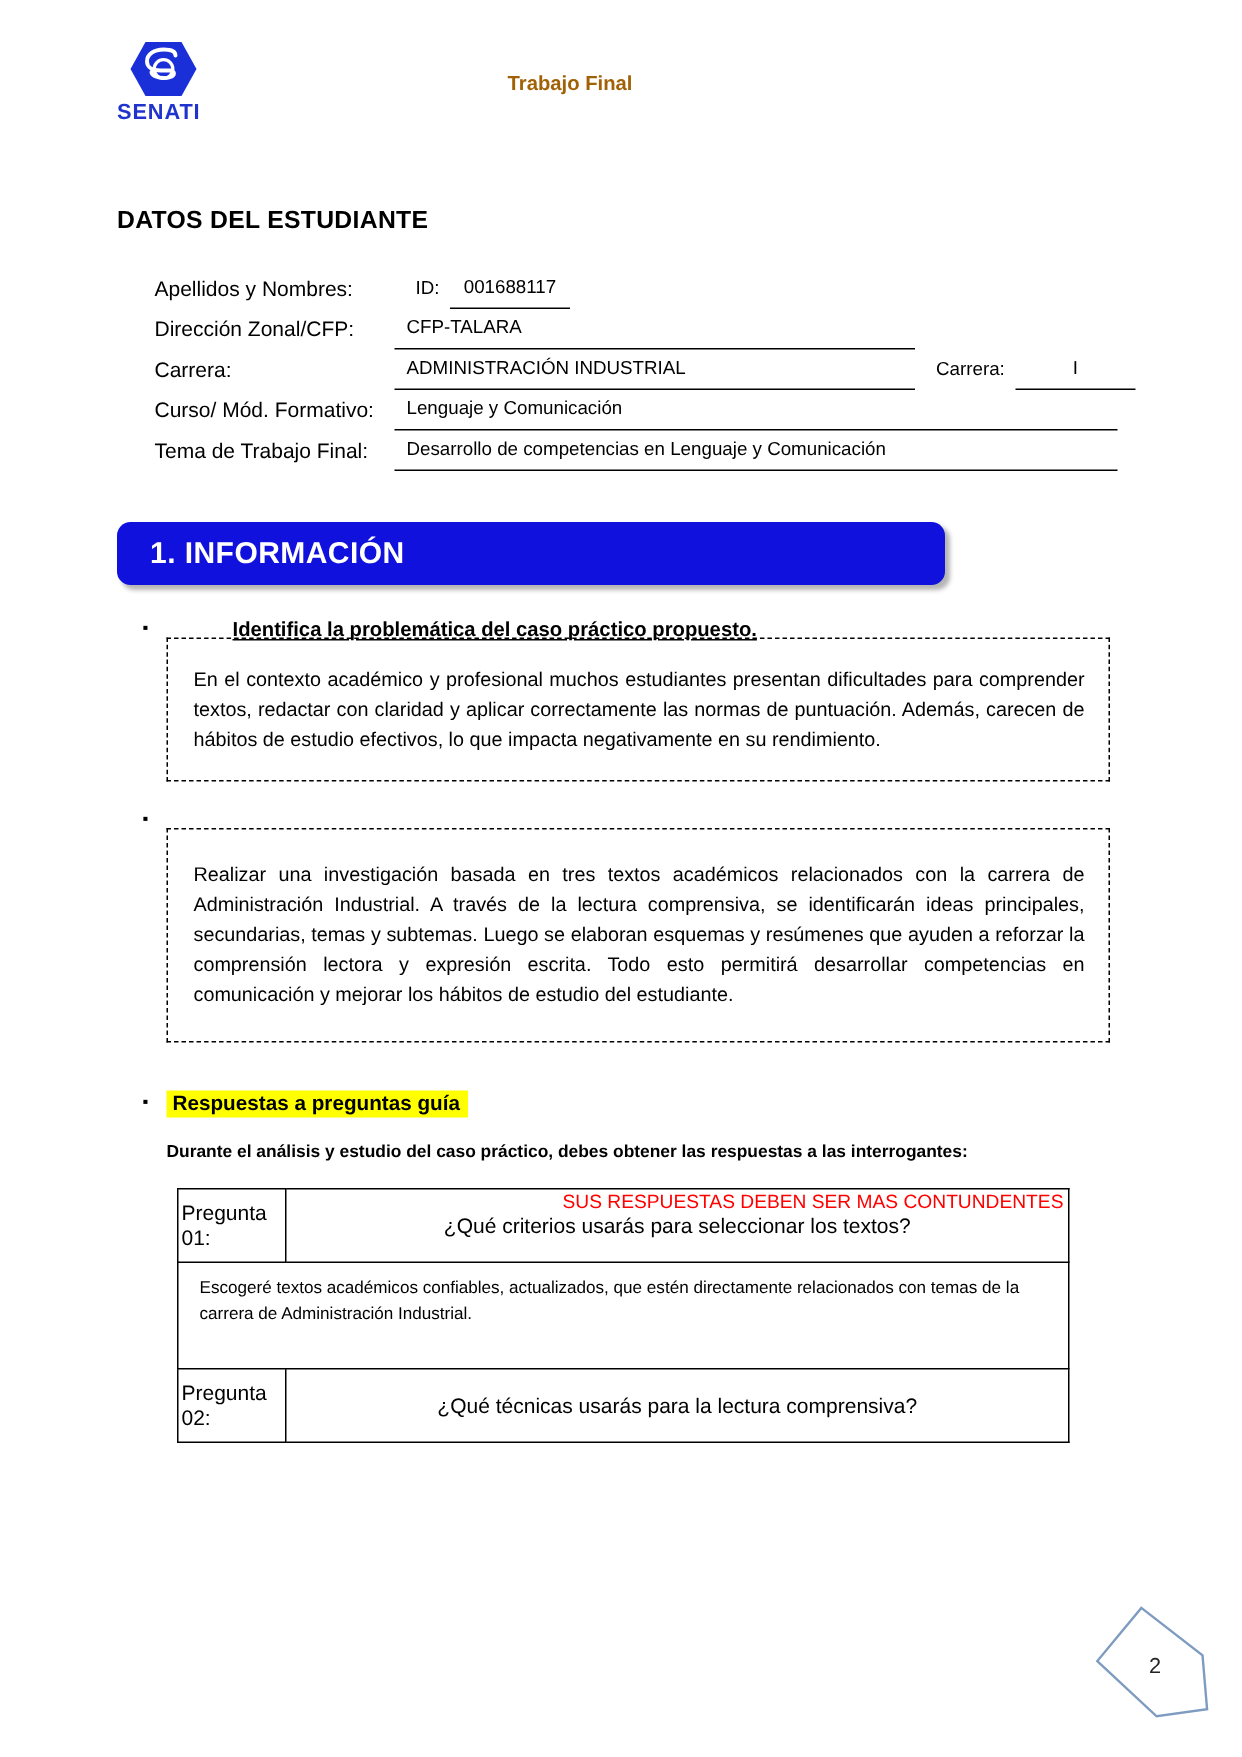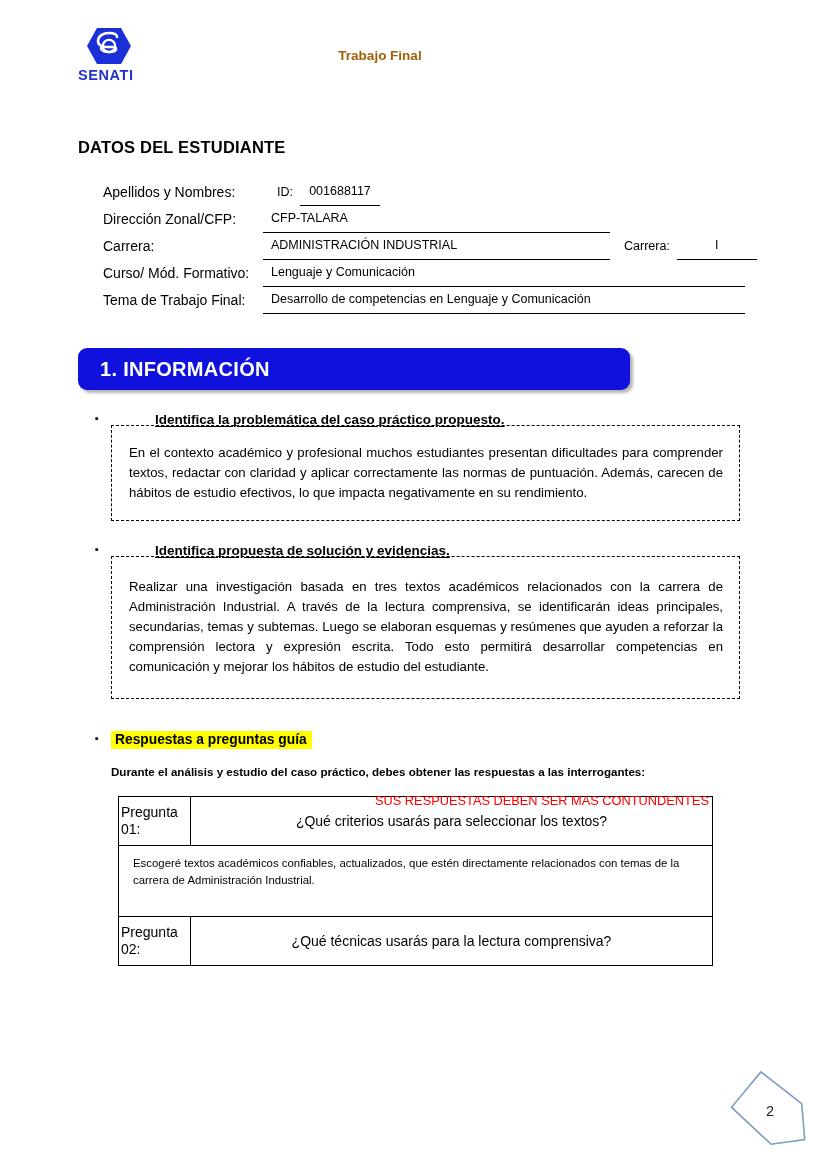--- a/index.html
+++ b/index.html
@@ -299,21 +299,20 @@
     <span class="bullet-title">Identifica la problemática del caso práctico propuesto.</span>
   </div>
   <div class="answer-box">
     <p>En el contexto académico y profesional muchos estudiantes presentan dificultades para comprender textos, redactar con claridad y aplicar correctamente las normas de puntuación. Además, carecen de hábitos de estudio efectivos, lo que impacta negativamente en su rendimiento.</p>
   </div>
 </div>
 
 <div class="bullet-block">
   <div class="bullet-head">
     <span class="bullet-mark">▪</span>
-    <span class="bullet-title">Identifica propuesta de solución y evidencias.</span>
   </div>
   <div class="answer-box tall">
     <p>Realizar una investigación basada en tres textos académicos relacionados con la carrera de Administración Industrial. A través de la lectura comprensiva, se identificarán ideas principales, secundarias, temas y subtemas. Luego se elaboran esquemas y resúmenes que ayuden a reforzar la comprensión lectora y expresión escrita. Todo esto permitirá desarrollar competencias en comunicación y mejorar los hábitos de estudio del estudiante.</p>
   </div>
 </div>
 
 <div class="annotation">SUS RESPUESTAS DEBEN SER MAS CONTUNDENTES</div>
 
 <div class="bullet-block" style="margin-top:32px;">
   <div class="bullet-head" style="margin-top:0;">

